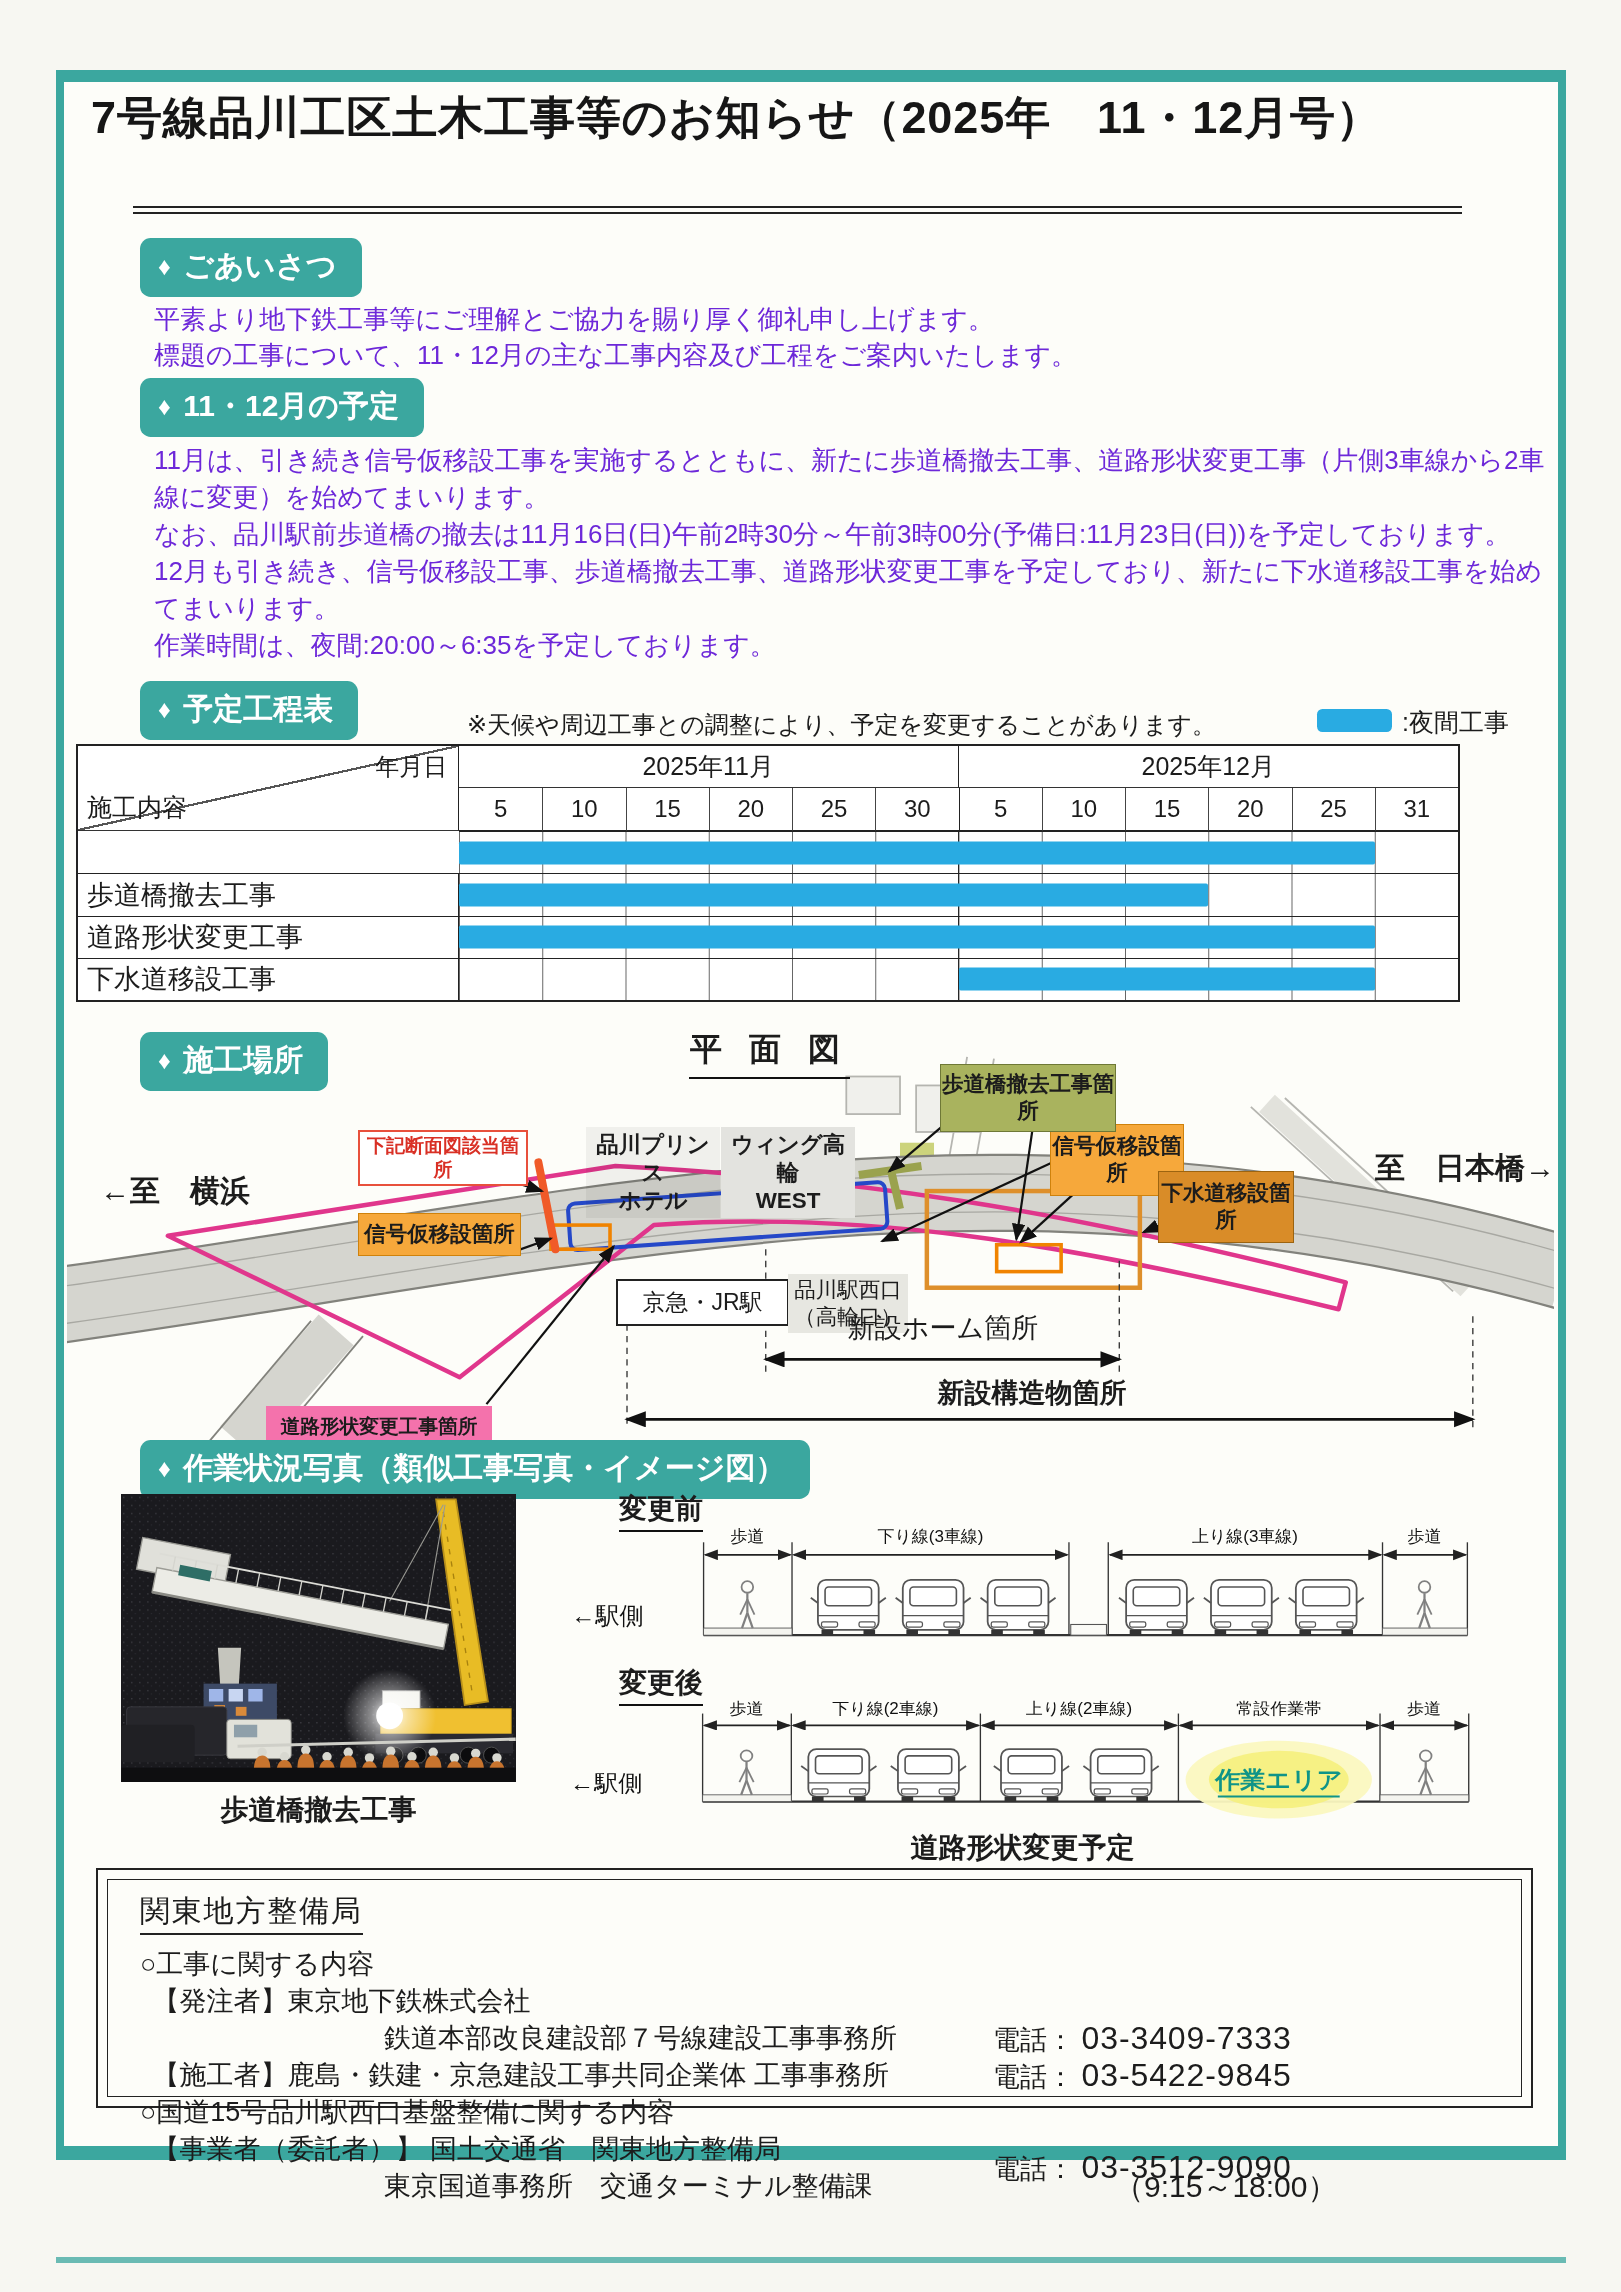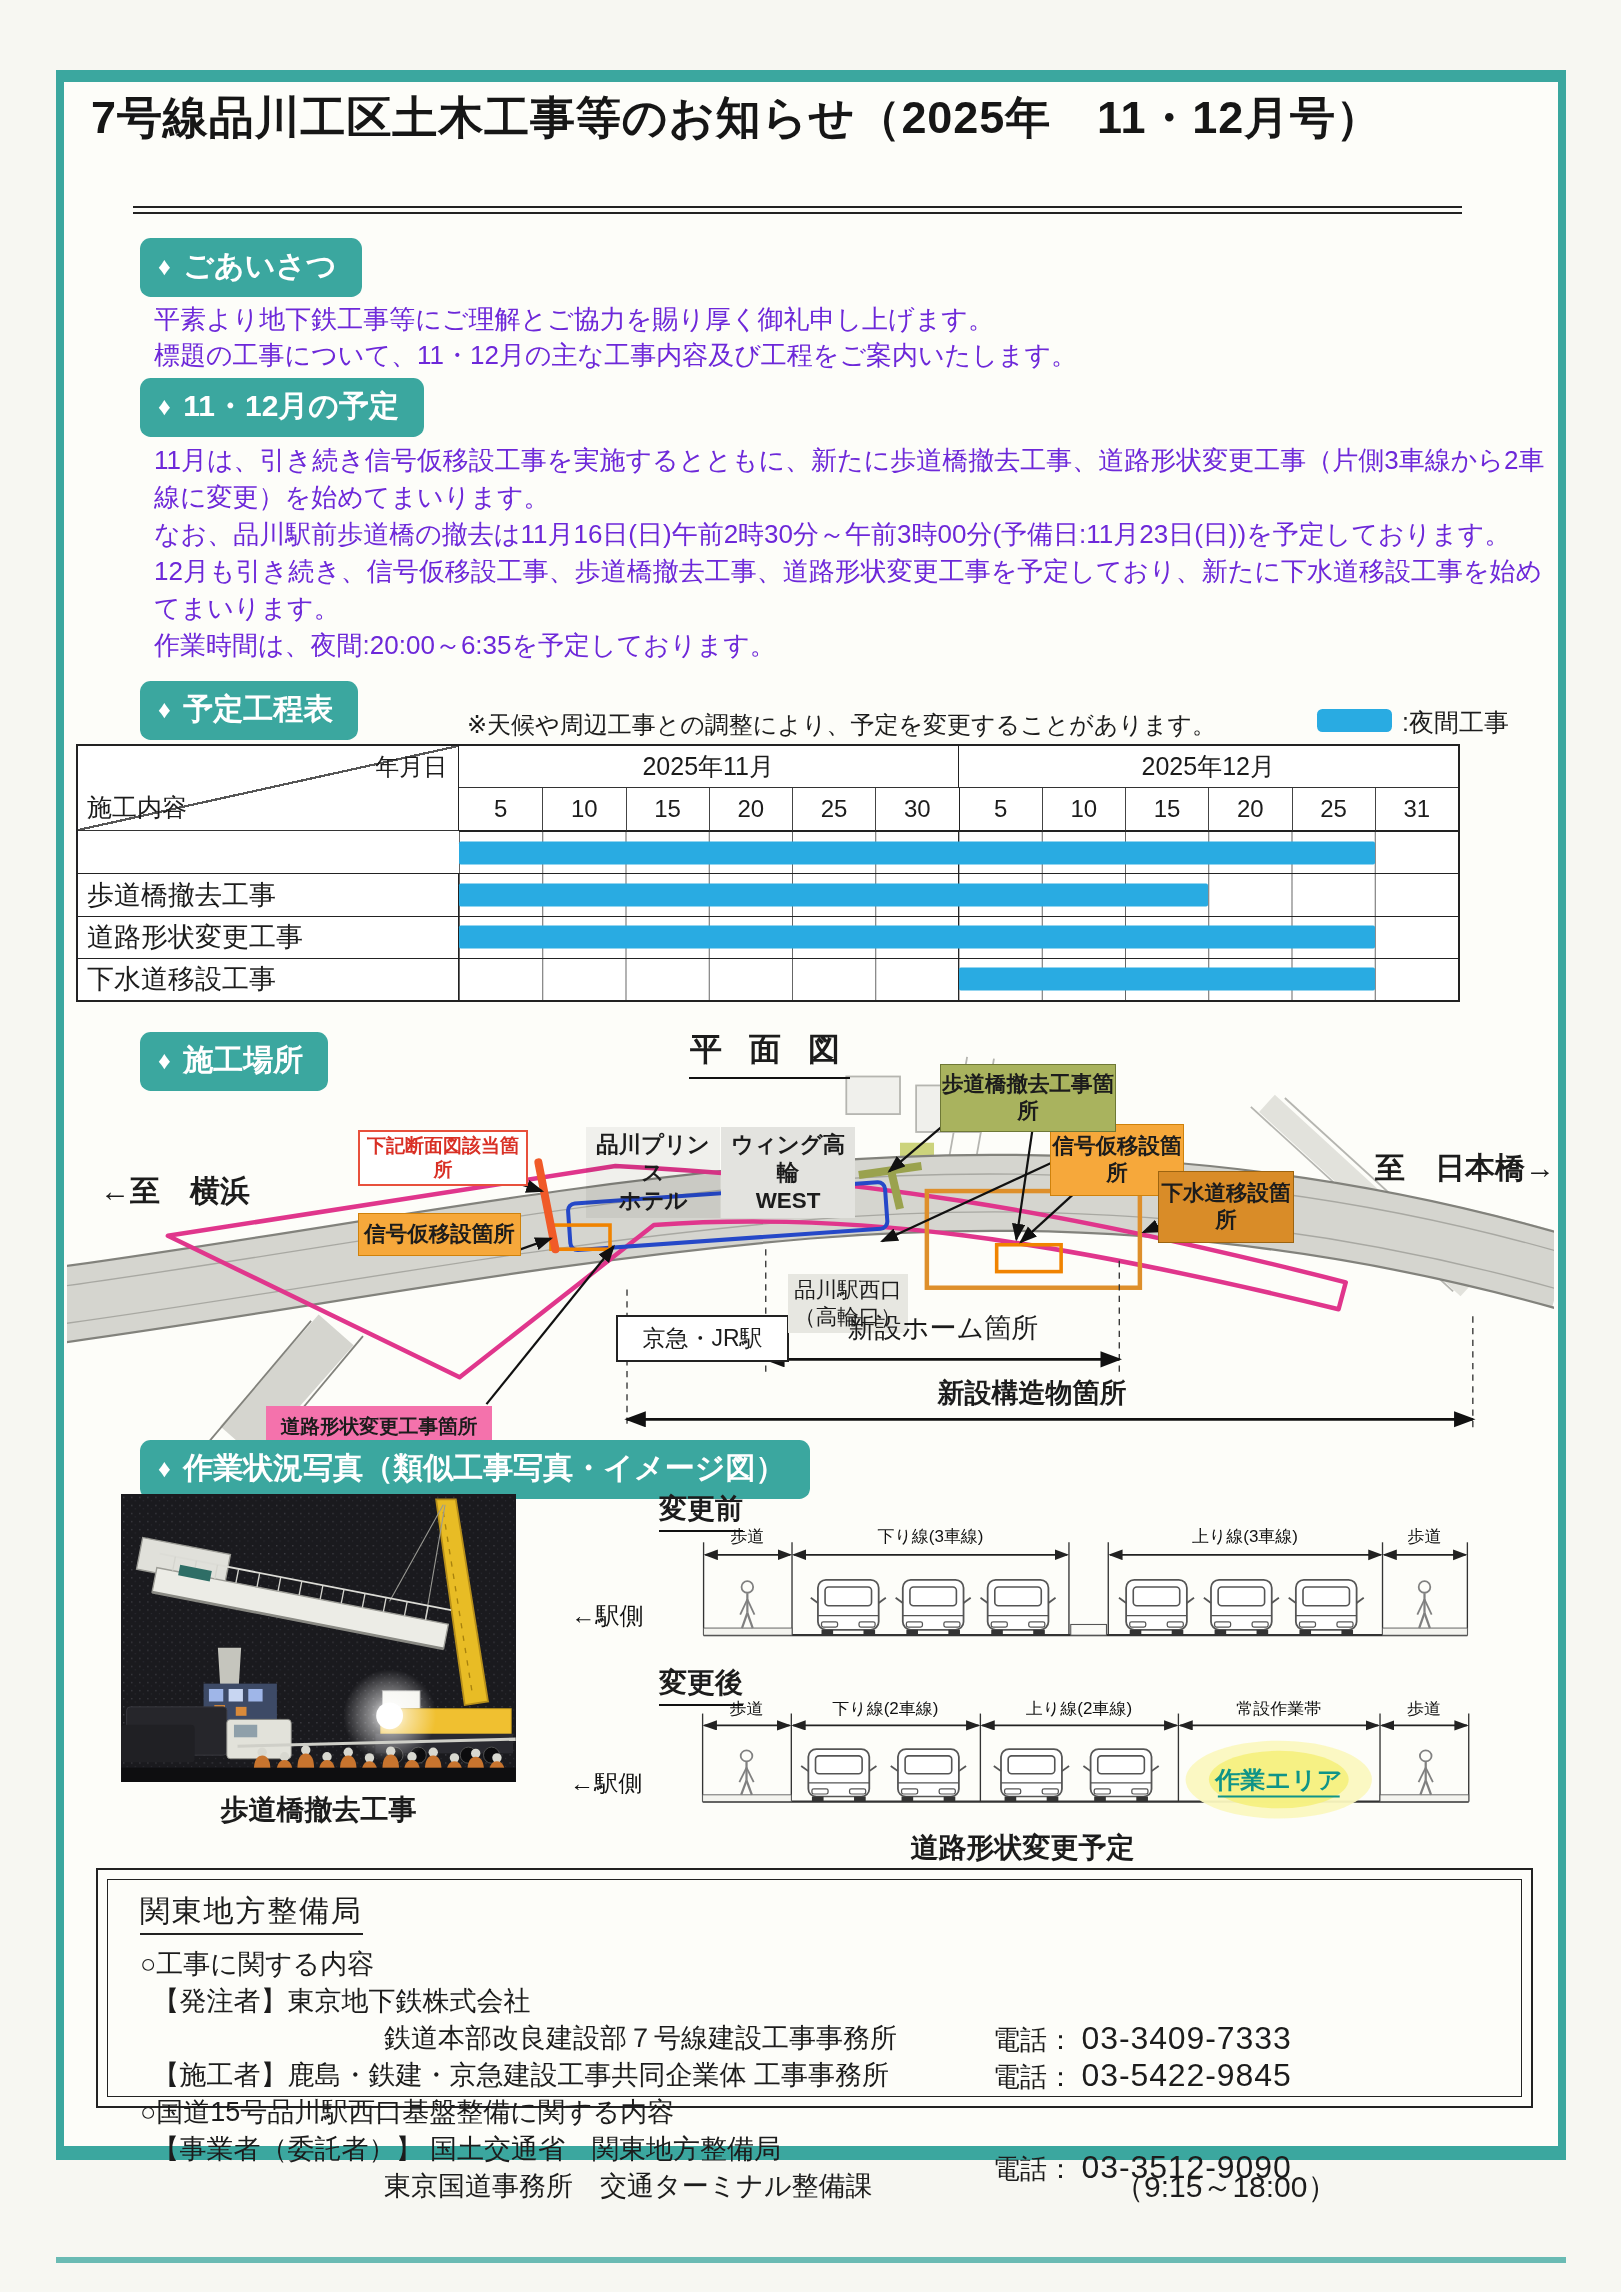--- a/index.html
+++ b/index.html
@@ -55,28 +55,28 @@
   .dir{position:absolute;font-size:30px;font-weight:bold;white-space:nowrap;}
   .map-label{position:absolute;box-sizing:border-box;text-align:center;font-weight:bold;line-height:1.25;}
   .lbl-section-ref{left:291px;top:109px;width:170px;padding:2px 0;background:#fff;border:2.7px solid #e8503c;color:#d93025;font-size:19px;}
   .lbl-signal-left{left:291px;top:192px;width:163px;padding:7.2px 0;background:#F6A83B;border:1.8px solid #cf820c;font-size:21.5px;}
   .lbl-signal-right{left:983px;top:103px;width:134px;padding:8px 0;background:#F6A83B;border:1.8px solid #cf820c;font-size:21.5px;}
   .lbl-bridge{left:873px;top:43px;width:176px;padding:6.3px 0;background:#A9B35E;border:1.8px solid #6e7836;font-size:21.5px;}
   .lbl-sewer{left:1091px;top:150px;width:136px;padding:8px 0;background:#D98C28;border:1.8px solid #9c6410;font-size:21.5px;}
   .lbl-roadchange{left:199px;top:385px;width:226px;padding:8px 1.8px;background:#F472AC;font-size:19.7px;}
   .lbl-hotel{left:519px;top:106px;width:134px;padding:3.6px 0;background:rgba(0,0,0,0.05);font-size:22.4px;}
   .lbl-wing{left:654px;top:106px;width:134px;padding:3.6px 0;background:#e3e3df;font-size:22.4px;}
-  .lbl-keikyu{left:549px;top:258px;width:173px;padding:7.2px 0;background:#fff;border:2.2px solid #222;font-size:23px;font-weight:normal;margin-top:36px;}
+  .lbl-keikyu{left:549px;top:258px;width:173px;padding:7.2px 0;background:#fff;border:2.2px solid #222;font-size:23px;font-weight:normal;}
   .lbl-west{left:721px;top:253px;width:120px;padding:2.7px 0;background:#e7e7e1;font-size:21.5px;font-weight:normal;}
   .lbl-platform{left:699px;top:291px;width:354px;font-size:27px;font-weight:normal;}
   .lbl-structure{left:788px;top:356px;width:354px;font-size:27px;font-weight:bold;}
   
   .photo-wrap{position:absolute;left:121px;top:1494px;width:395px;height:288px;background:#17171a;overflow:hidden;}
   .caption{position:absolute;font-size:28px;font-weight:bold;text-align:center;}
-  .diagram-label{position:absolute;font-size:28px;font-weight:bold;border-bottom:2.7px solid #111;padding-bottom:1.8px;margin-left:40px;}
+  .diagram-label{position:absolute;font-size:28px;font-weight:bold;border-bottom:2.7px solid #111;padding-bottom:1.8px;}
   
   .contact{position:absolute;left:96px;top:1868px;width:1437px;height:240px;border:2.7px solid #222;box-sizing:border-box;background:#fdfdf9;}
   .contact-inner{position:absolute;left:9px;top:9px;right:9px;bottom:9px;border:1.8px solid #222;padding:10.7px 0 0 32px;box-sizing:border-box;}
   .contact-header{display:inline-block;font-size:30px;letter-spacing:1.8px;border-bottom:2.2px solid #222;padding-bottom:1.8px;margin-bottom:10.7px;}
   .c-row{position:relative;font-size:27px;line-height:37px;white-space:nowrap;}
   .c-ind1{padding-left:12.5px;}
   .c-ind2{padding-left:244px;}
   .c-tel{position:absolute;left:853px;top:0;font-size:27px;}
   .c-tel .num{font-size:32px;letter-spacing:0.9px;}
   .c-hours{position:absolute;left:974px;top:0;font-size:30px;}

